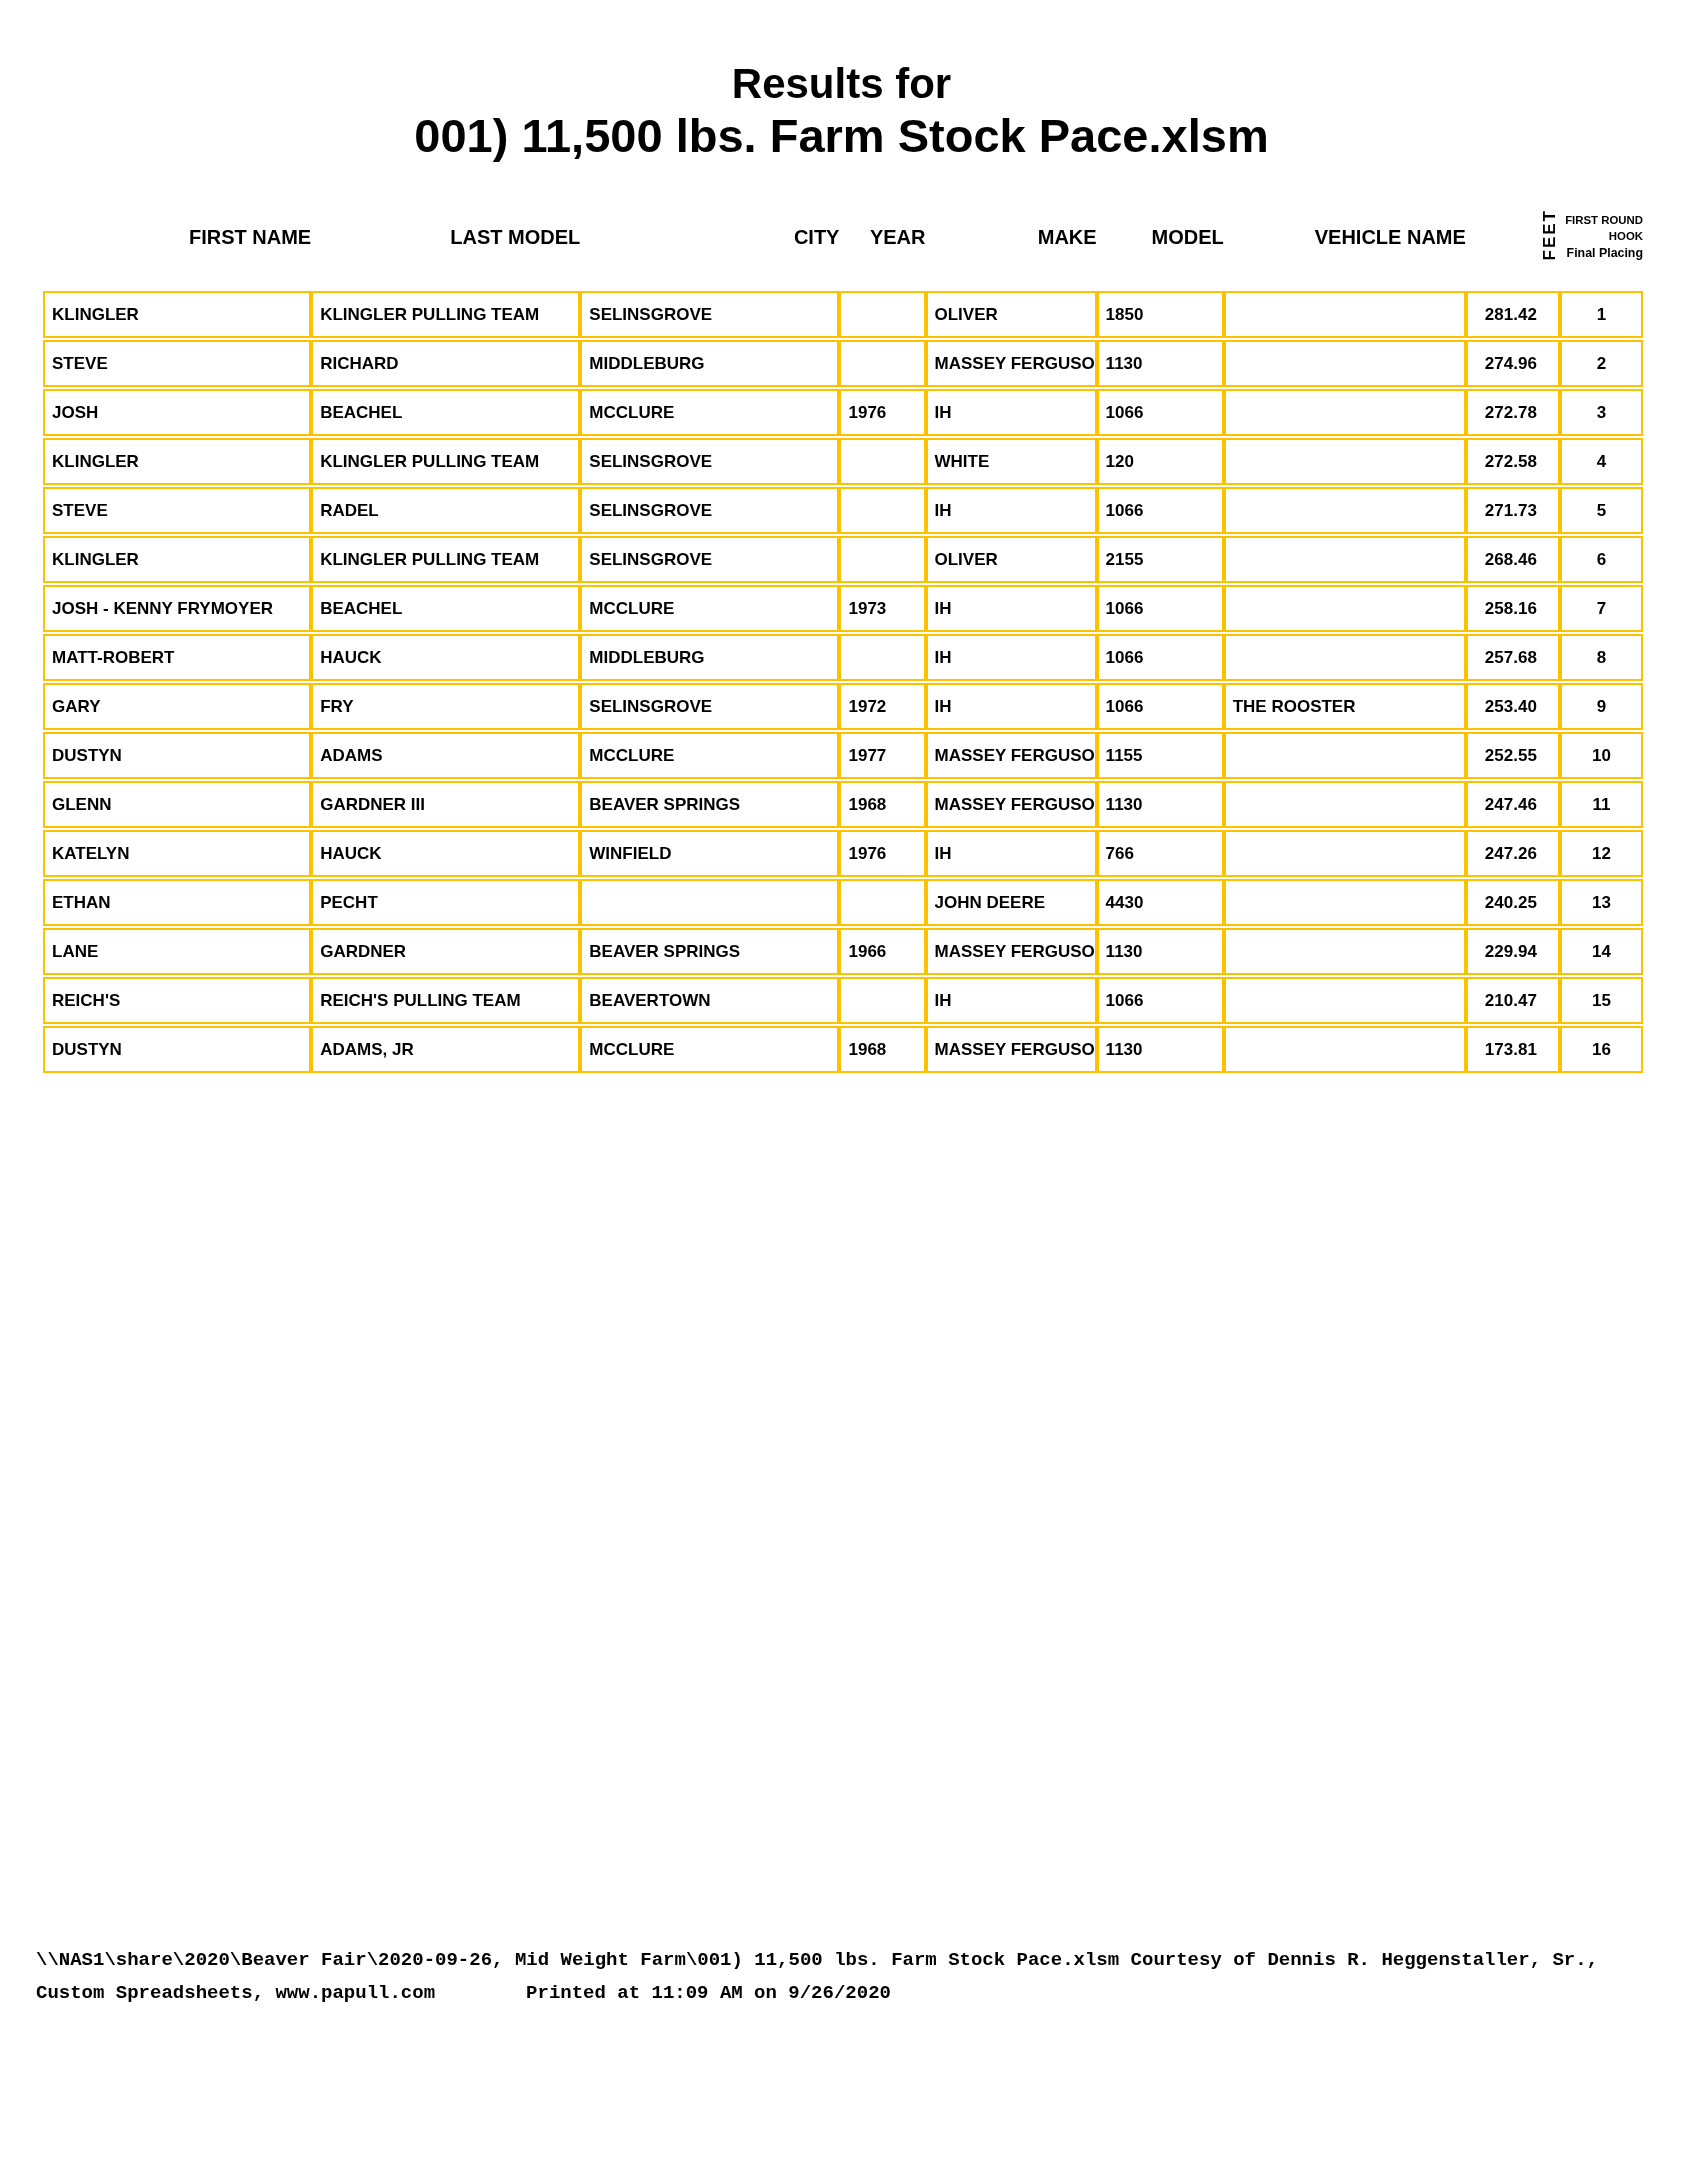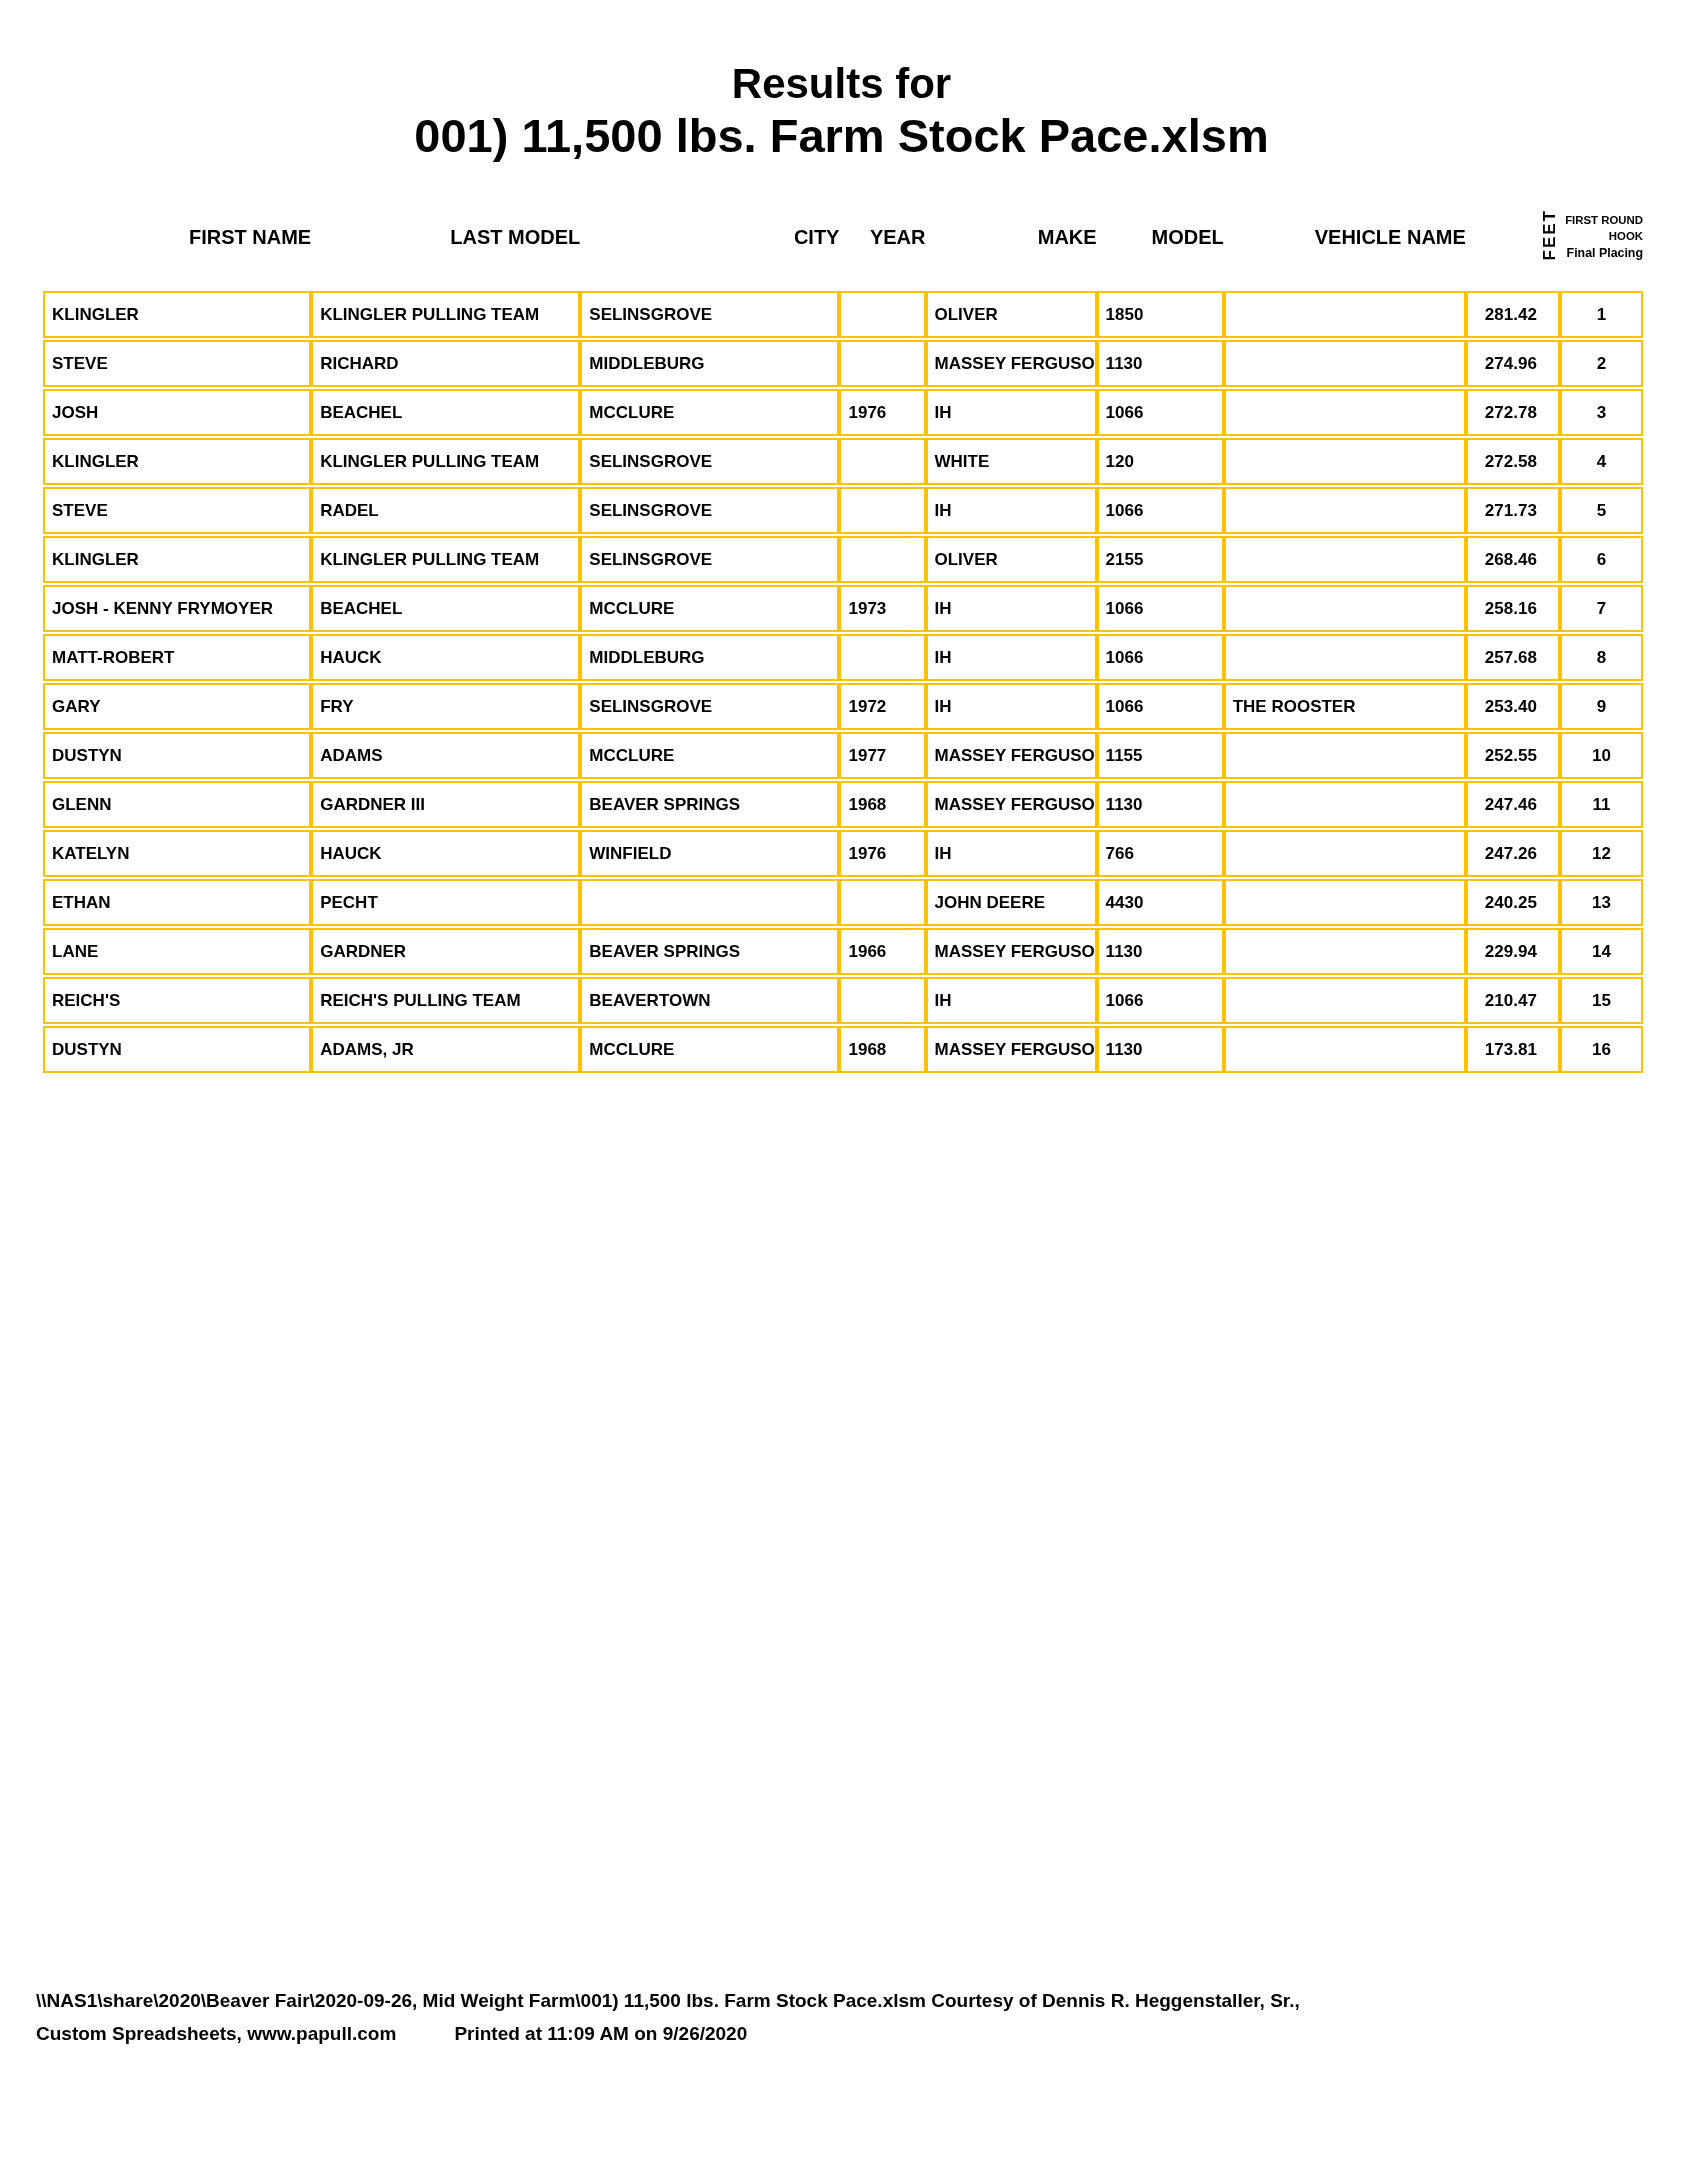--- a/index.html
+++ b/index.html
@@ -34,24 +34,24 @@
     border: 2px solid var(--gold);
     font-size: 17px;
     padding: 0 4px 0 7px;
     white-space: nowrap; overflow: hidden;
     vertical-align: middle; text-align: left;
   }
   tbody td.col-feet { text-align: center; padding-right: 11px; margin-top: 24px; }
   tbody td.col-placing { text-align: center; padding: 0; }
 
   .footer {
-    position: absolute; left: 36px; top: 1984px; width: 1624px;
-    font-size: 19px; line-height: 33px;
-  }
-  .footer .printed { margin-left: 58px; }
+    position: absolute; left: 36px; top: 1944px; width: 1624px;
+    font-size: 19px; line-height: 33px; font-family: Liberation Mono, monospace;
+  }
+  .footer .printed { margin-left: 91px; }
 </style>
 </head>
 <body>
 
 <div class="title-block">
   <div class="title-line1">Results for</div>
   <div class="title-line2">001) 11,500 lbs. Farm Stock Pace.xlsm</div>
 </div>
 
 <table class="results">

